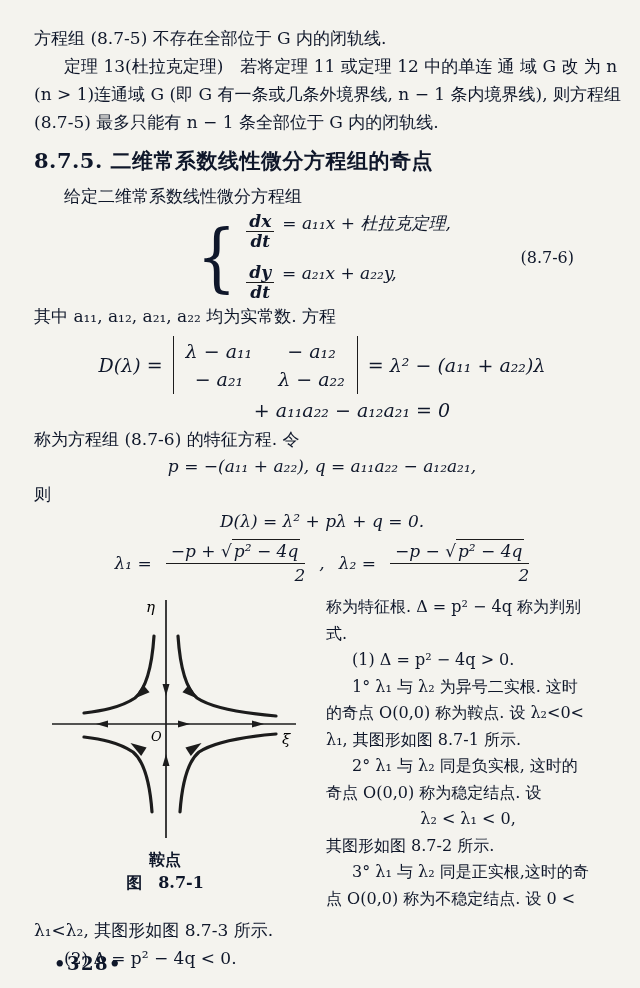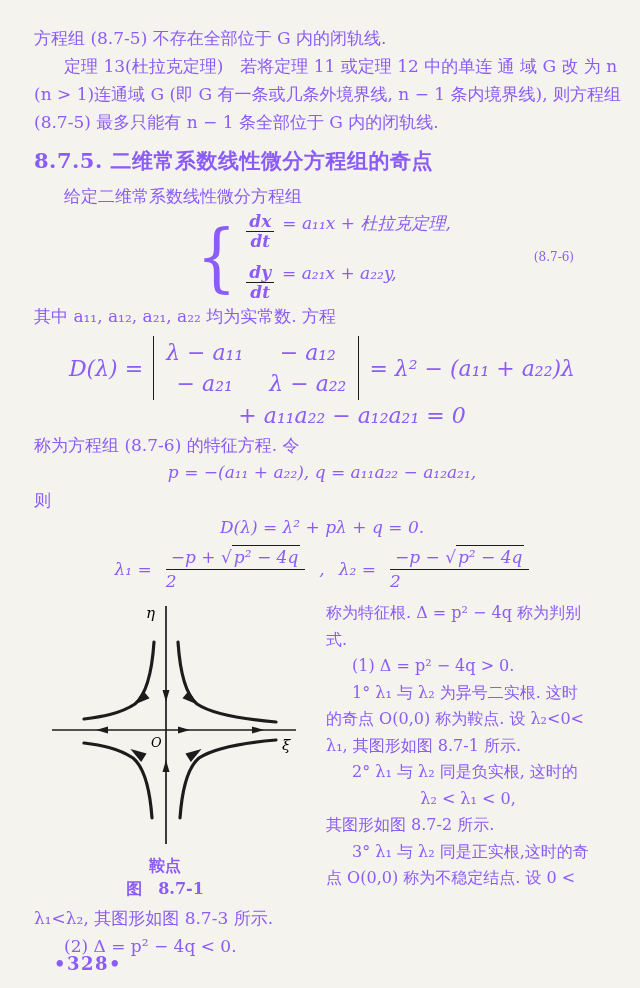--- a/index.html
+++ b/index.html
@@ -1,46 +1,46 @@
 <!DOCTYPE html>
 <html><head>
 <meta charset="utf-8">
 <style>
   html,body{margin:0;padding:0;background:#888;}
   .page{
     position:relative;width:640px;height:988px;margin:0 auto;
-    background:#f4f3ee;color:#8b5cf6;overflow:hidden;
+    background:#f4f3ee;color:#0f172a;overflow:hidden;
     font-family:"DejaVu Serif","Liberation Serif",serif;
   }
   .content{padding:24px 30px 0 34px;}
   .line{font-size:17px;line-height:28px;white-space:nowrap;}
   .indent{text-indent:30px;}
   b{font-weight:400;}
   .heading{font-size:21px;line-height:30px;font-weight:700;margin:10px 0 6px;letter-spacing:0.5px;white-space:nowrap;}
   
   .eqsys{position:relative;display:flex;justify-content:center;align-items:center;gap:6px;height:90px;margin:2px 0 0;}
   .brace{font-size:74px;line-height:1;transform:scaleX(.85);font-weight:400;}
   .eqcol{display:flex;flex-direction:column;gap:12px;font-size:17px;font-style:italic;}
   .eqrow{display:flex;align-items:flex-start;gap:8px;}
   .frac{display:inline-block;text-align:center;font-weight:700;}
   .frac .num{display:block;border-bottom:1.4px solid #1c1c1c;padding:0 3px;line-height:19px;}
   .frac .den{display:block;line-height:19px;}
-  .eqtag{position:absolute;right:36px;top:50%;transform:translateY(-50%);font-size:12px;font-style:normal;}
+  .eqtag{position:absolute;right:36px;top:50%;transform:translateY(-50%);font-size:16px;font-style:normal;}
   
-  .detwrap{margin:6px 0 2px;font-size:22px;font-style:italic;}
+  .detwrap{margin:6px 0 2px;font-size:19px;font-style:italic;}
   .detrow1{display:flex;justify-content:center;align-items:center;gap:10px;}
   .det{display:inline-grid;grid-template-columns:auto auto;gap:6px 26px;
        border-left:1.7px solid #1c1c1c;border-right:1.7px solid #1c1c1c;
        padding:4px 12px;text-align:center;}
   .detrow2{text-align:center;margin:3px 0 0 60px;line-height:26px;}
   .center{ text-align:center;}
   .cline{font-size:17px;line-height:27px;font-style:italic;}
   
   .roots{display:flex;justify-content:center;align-items:center;gap:14px;font-size:17px;font-style:italic;margin:4px 0 2px;}
-  .bigfrac{display:inline-block;text-align:left;}
+  .bigfrac{display:inline-block;text-align:right;}
   .bigfrac .num{display:block;border-bottom:1.4px solid #1c1c1c;padding:0 5px;line-height:24px;}
   .bigfrac .den{display:block;line-height:22px;}
   .rad{border-top:1.4px solid #1c1c1c;padding:1px 2px 0;}
   
   .cols{display:flex;margin-top:8px;}
   .leftcol{width:286px;flex:none;}
   .rightcol{flex:1;padding-left:6px;}
   .rline{font-size:16px;line-height:26.5px;white-space:nowrap;}
   .rindent{text-indent:26px;}
   .rcenter{text-align:center;}
@@ -154,20 +154,21 @@
       </div>
 
       <div class="rightcol">
         <div class="rline"><span>称为特征根.  Δ = p² − 4q 称为</span><b>判别</b></div>
         <div class="rline"><b>式.</b></div>
         <div class="rline rindent">(1) Δ = p² − 4q &gt; 0.</div>
         <div class="rline rindent">1° λ₁ 与 λ₂ 为异号二实根. 这时</div>
         <div class="rline"><span>的奇点 O(0,0) 称为</span><b>鞍点</b><span>. 设 λ₂&lt;0&lt;</span></div>
         <div class="rline">λ₁, 其图形如图 8.7-1 所示.</div>
         <div class="rline rindent">2° λ₁ 与 λ₂ 同是负实根, 这时的</div>
+        <div class="rline"><span>奇点 O(0,0) 称为</span><b>稳定结点</b><span>. 设</span></div>
         <div class="rline rcenter">λ₂ &lt; λ₁ &lt; 0,</div>
         <div class="rline">其图形如图 8.7-2 所示.</div>
         <div class="rline rindent">3° λ₁ 与 λ₂ 同是正实根,这时的奇</div>
         <div class="rline"><span>点 O(0,0) 称为</span><b>不稳定结点</b><span>. 设 0 &lt;</span></div>
       </div>
     </div>
 
     <div class="bottom">
       <div class="line">λ₁&lt;λ₂, 其图形如图 8.7-3 所示.</div>
       <div class="line indent">(2) Δ = p² − 4q &lt; 0.</div>

